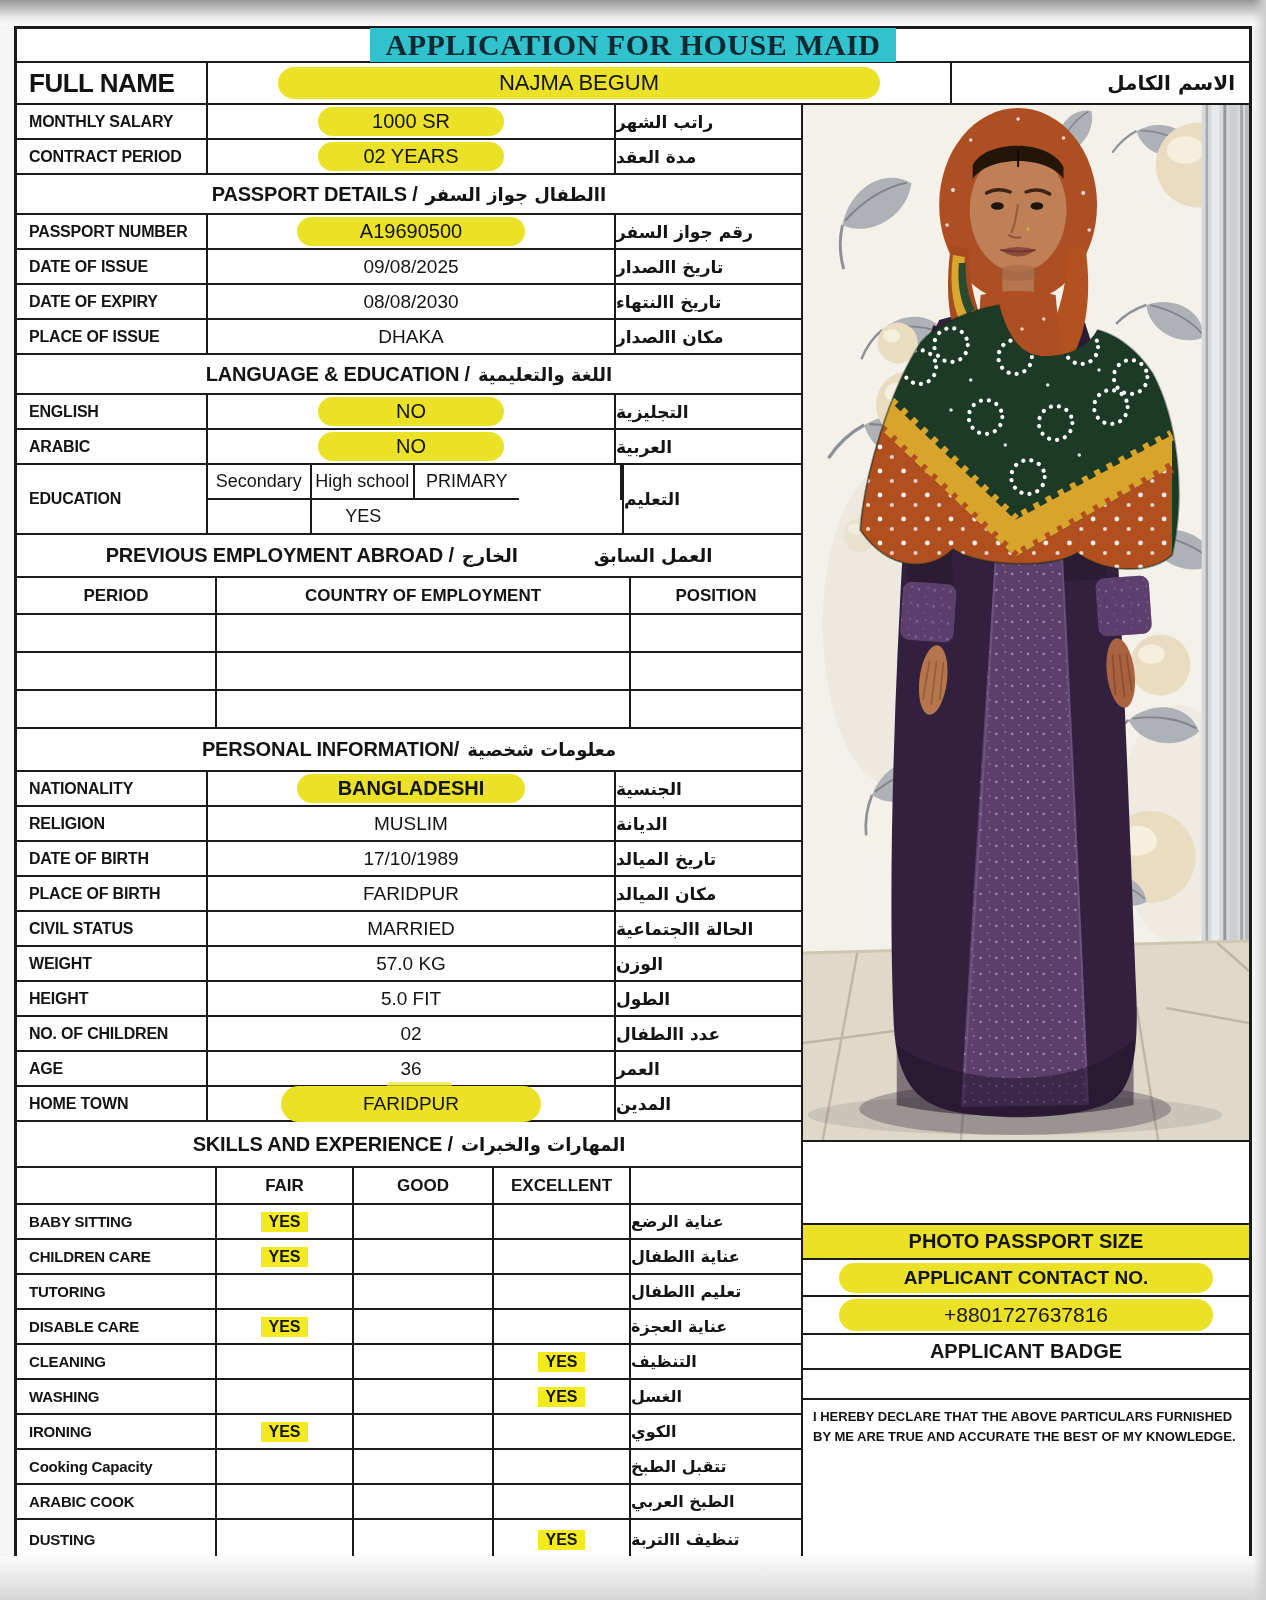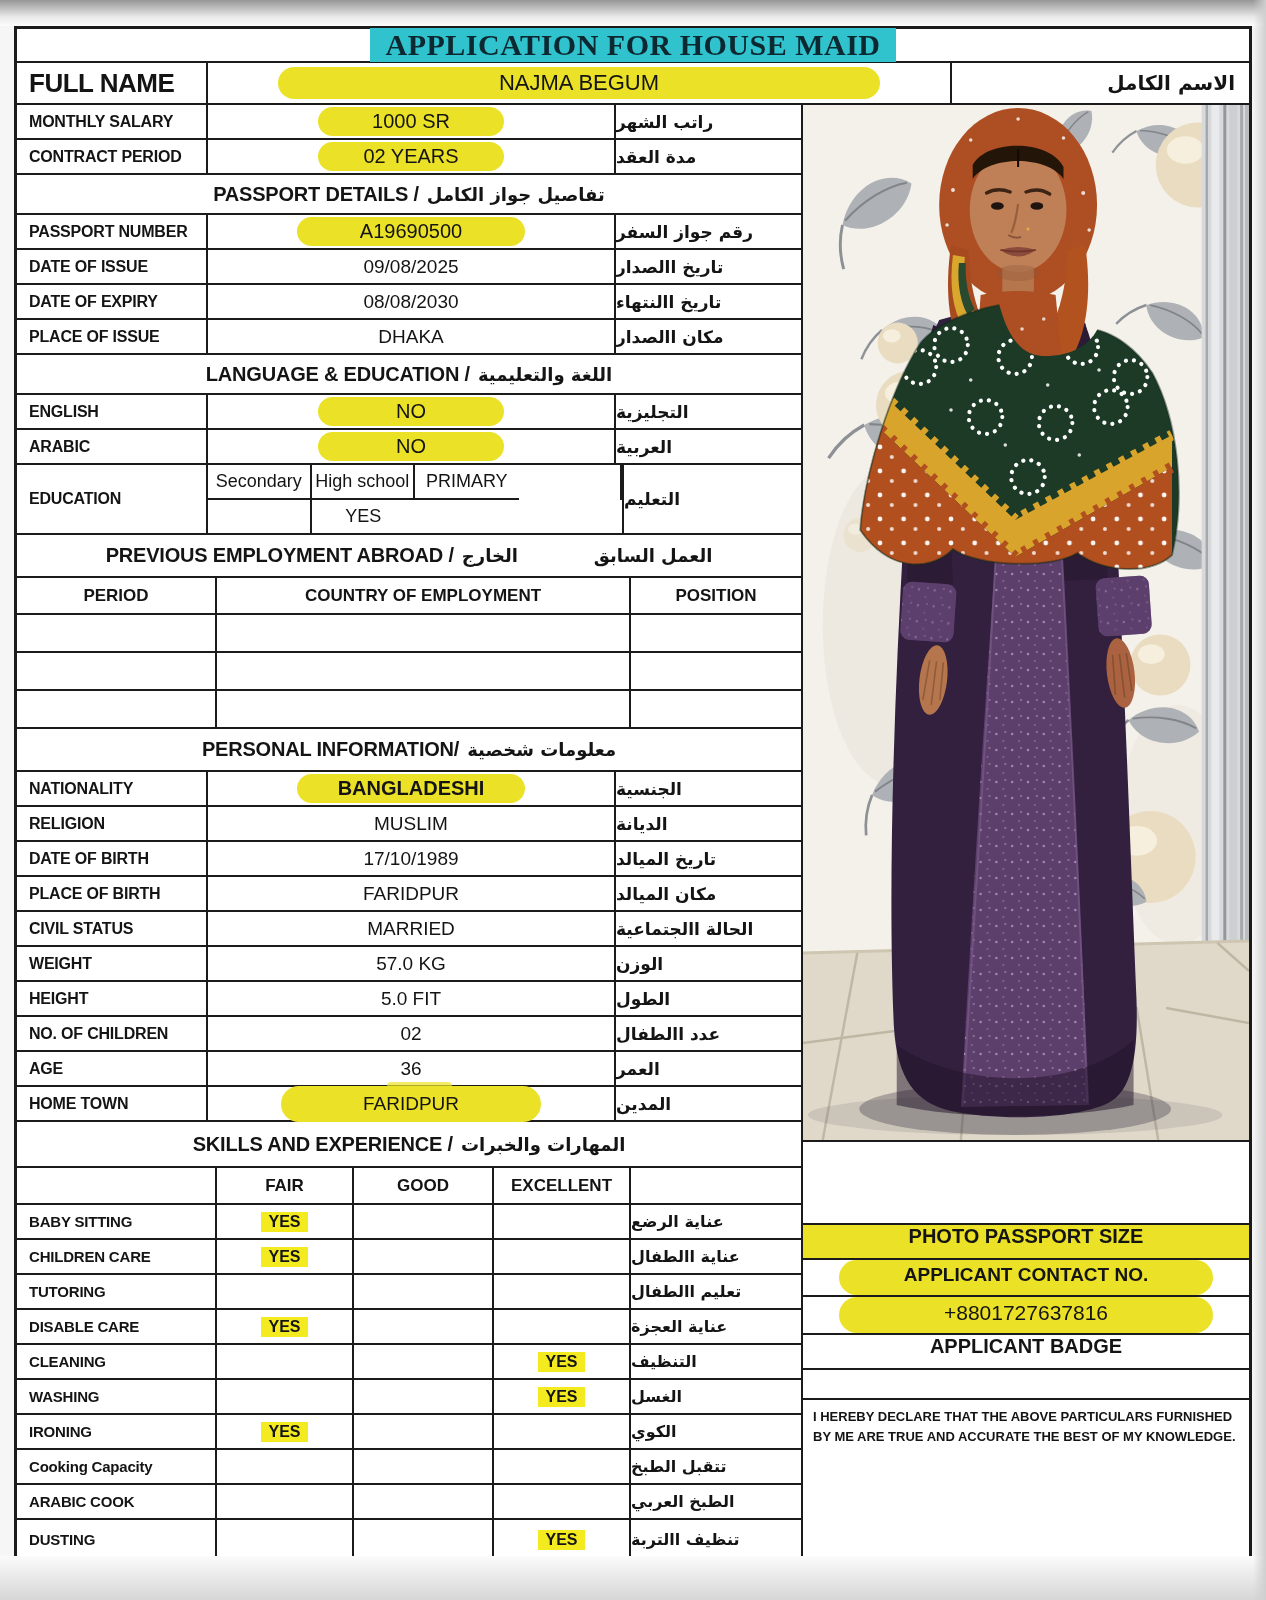--- a/index.html
+++ b/index.html
@@ -95,21 +95,21 @@
   .w-good{width:140px;flex:none;}
   .w-exc{width:137px;flex:none;}
   .sk-h{font-weight:bold;font-size:17px;}
   .sk-label{font-size:15px;}
   .sk-ar{font-size:16px;padding-right:7px;}
   .yes span{font-weight:bold;font-size:16px;padding:1px 7px;}
   .yes span.hl{background:#f3ea1f;}
   
   .photo-cell{height:1037px;border-bottom:2px solid var(--bk);background:#fff;position:relative;overflow:hidden;}
   .photo-cell svg{display:block;width:100%;height:100%;}
-  .rrow{border-bottom:2px solid var(--bk);display:flex;justify-content:center;position:relative;}
+  .rrow{border-bottom:2px solid var(--bk);display:flex;align-items:center;justify-content:center;position:relative;}
   .r-empty1{height:83px;}
   .r-photosize{height:35px;background:var(--yel);font-weight:bold;font-size:20px;}
   .r-contact{height:37px;}
   .r-number{height:38px;}
   .r-badge{height:35px;font-weight:bold;font-size:20px;}
   .r-empty2{height:30px;}
   .rpill{background:var(--yel);border-radius:19px;width:84%;text-align:center;padding:4px 0;}
   .rpill.lbl{font-weight:bold;font-size:19px;}
   .rpill.num{font-size:21px;}
   .decl{flex:1;padding:7px 10px;font-weight:bold;font-size:13px;line-height:1.52;
@@ -149,21 +149,21 @@
       <div class="r h35">
         <div class="c c-label w-label">CONTRACT PERIOD</div>
         <div class="c c-val w-val">
           <div class="pill pill-sm">02 YEARS</div>
         </div>
         <div class="c c-ar w-ar">مدة العقد</div>
       </div>
 
       <div class="sec h40">
         <span class="en">PASSPORT DETAILS /</span>
-        <span class="ar">تفاصيل جواز الكامل</span>
+        <span class="ar">االطفال جواز السفر</span>
       </div>
 
       <div class="r h35">
         <div class="c c-label w-label">PASSPORT NUMBER</div>
         <div class="c c-val w-val">
           <div class="pill pill-mid">A19690500</div>
         </div>
         <div class="c c-ar w-ar">رقم جواز السفر</div>
       </div>
       <div class="r h35">

